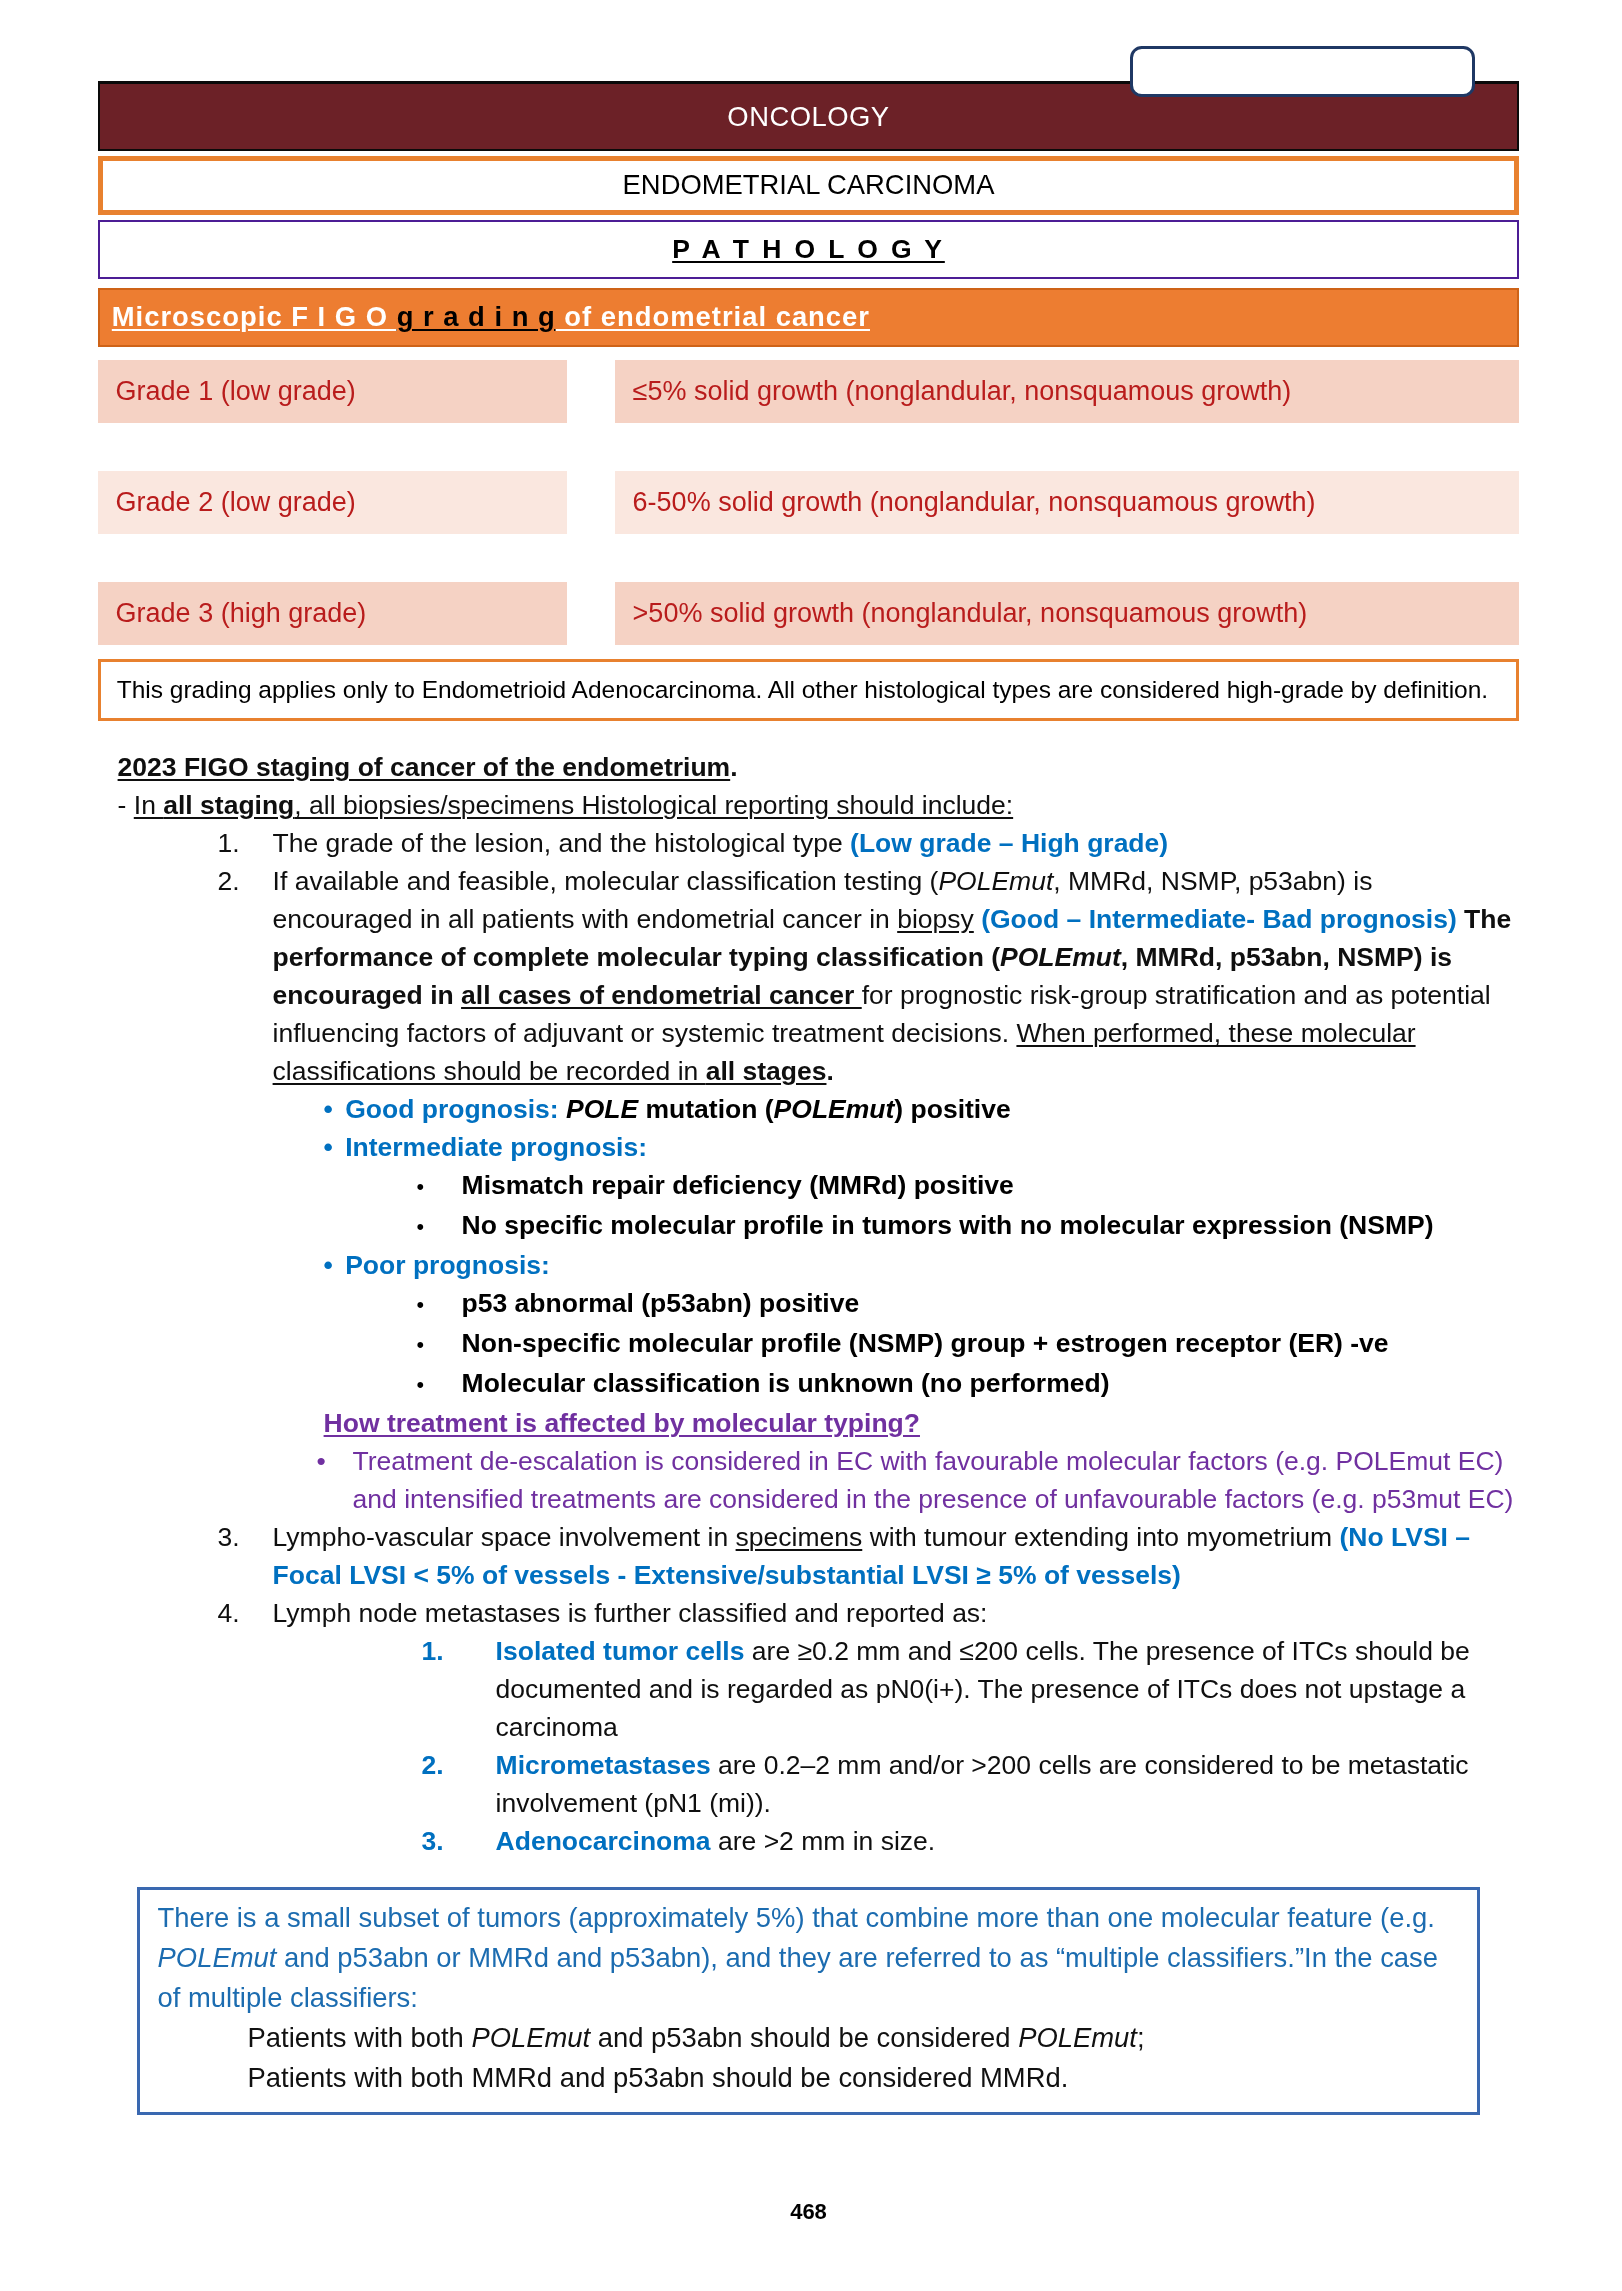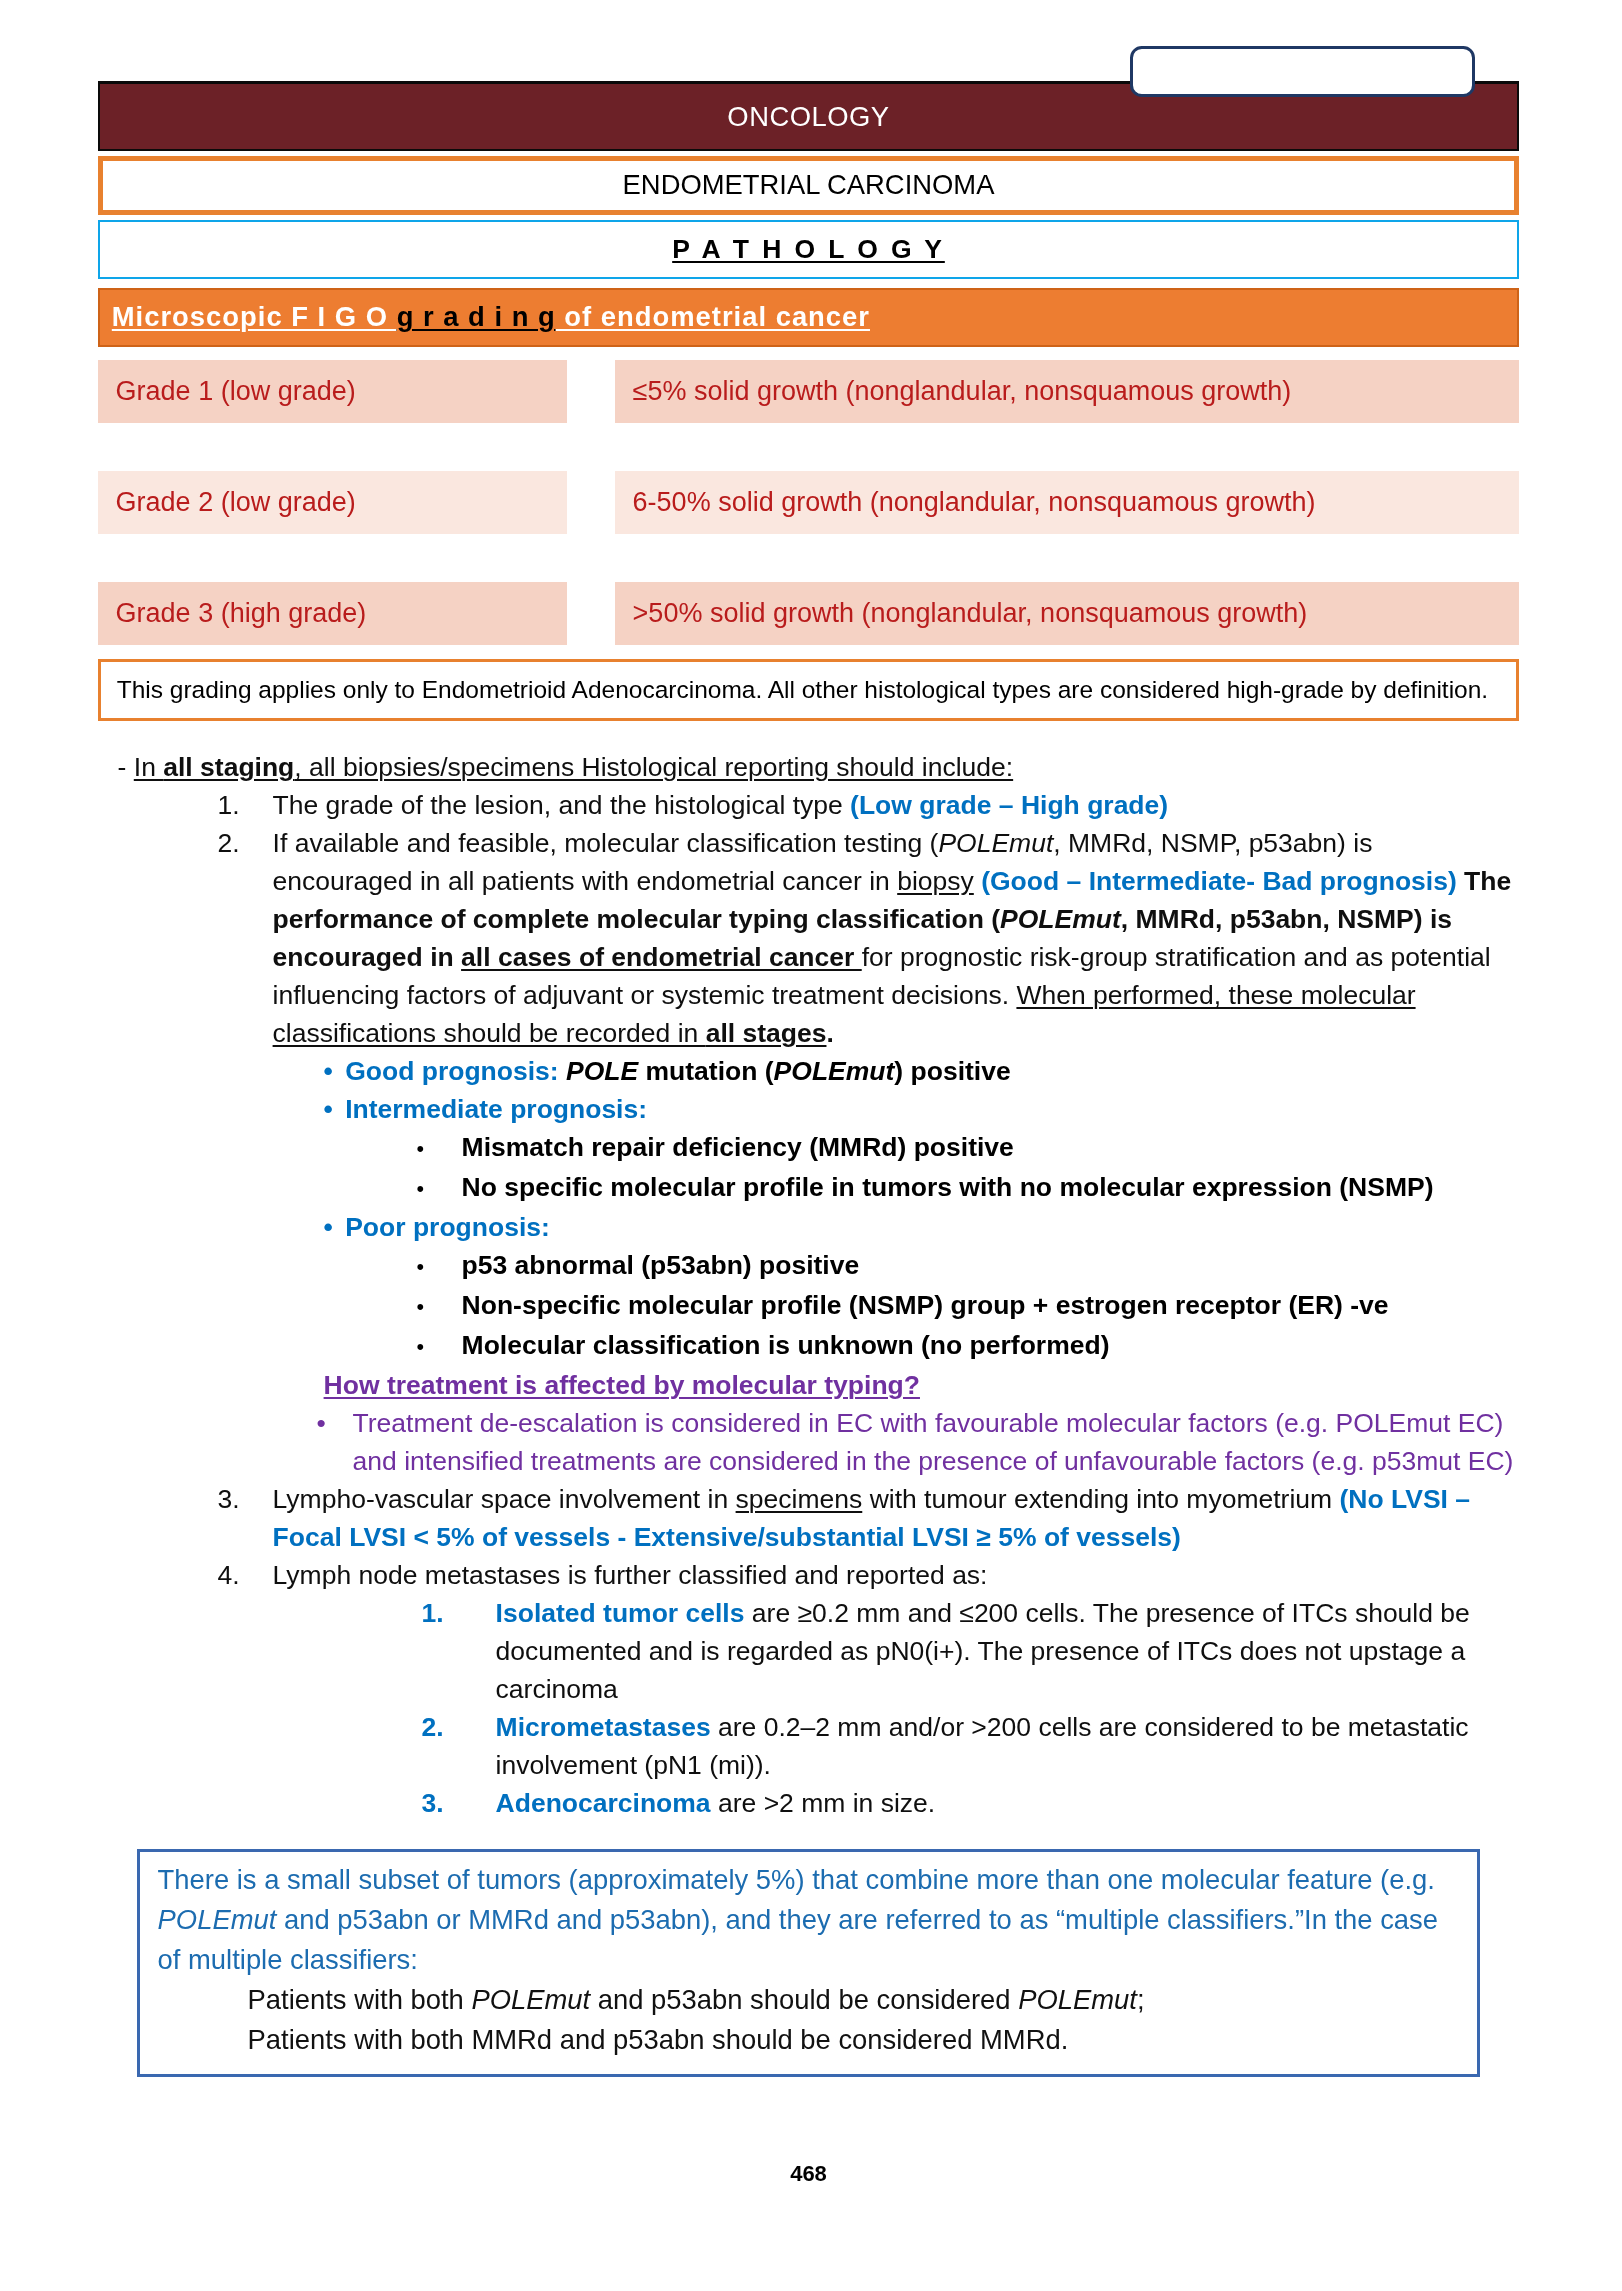--- a/index.html
+++ b/index.html
@@ -34,21 +34,21 @@
     background:#6C2127;border:2px solid #0a0a0a;border-top-width:3.9px;
     display:flex;align-items:center;justify-content:center;
     color:#fff;font-size:27.4px;letter-spacing:0.5px;
   }
   .bar-endometrial{
     margin-top:4.9px;border:5.9px solid #E8812F;background:#fff;height:49px;
     display:flex;align-items:center;justify-content:center;
     font-size:27.4px;color:#000;
   }
   .bar-pathology{
-    margin-top:4.9px;border:2px solid #0ea5e9;background:#fff;height:55px;
+    margin-top:4.9px;border:2px solid #4c1d95;background:#fff;height:55px;
     display:flex;align-items:center;justify-content:center;
     font-size:26.5px;font-weight:700;color:#000;letter-spacing:2.9px;
   }
   .heading-orange{
     margin-top:8.8px;height:55px;background:#ED7D31;border:2.9px solid #CE6318;
     display:flex;align-items:center;padding-left:11.8px;
     font-size:27.4px;font-weight:700;letter-spacing:1px;
   }
 
   
@@ -125,20 +125,21 @@
       <div class="grade-cell">Grade 3 (high grade)</div>
       <div class="grade-cell">&gt;50% solid growth (nonglandular, nonsquamous growth)</div>
     </div>
 
     <div class="note-box">
       <span>This grading applies only to Endometrioid Adenocarcinoma. All other histological types are considered high-grade by definition.</span>
     </div>
 
     <div class="body">
 
+      <div class="line"><span class="b u">2023 FIGO staging of cancer of the endometrium</span><span class="b">.</span></div>
 
       <div class="line"><span>- </span><span class="u">In </span><span class="b u">all staging</span><span class="u">, all biopsies/specimens Histological reporting should include:</span></div>
 
       <div class="nitem">
         <span class="num">1.</span>
         <span class="txt"><span>The grade of the lesion, and the histological type </span><span class="b blue">(Low grade – High grade)</span></span>
       </div>
 
       <div class="nitem">
         <span class="num">2.</span>

